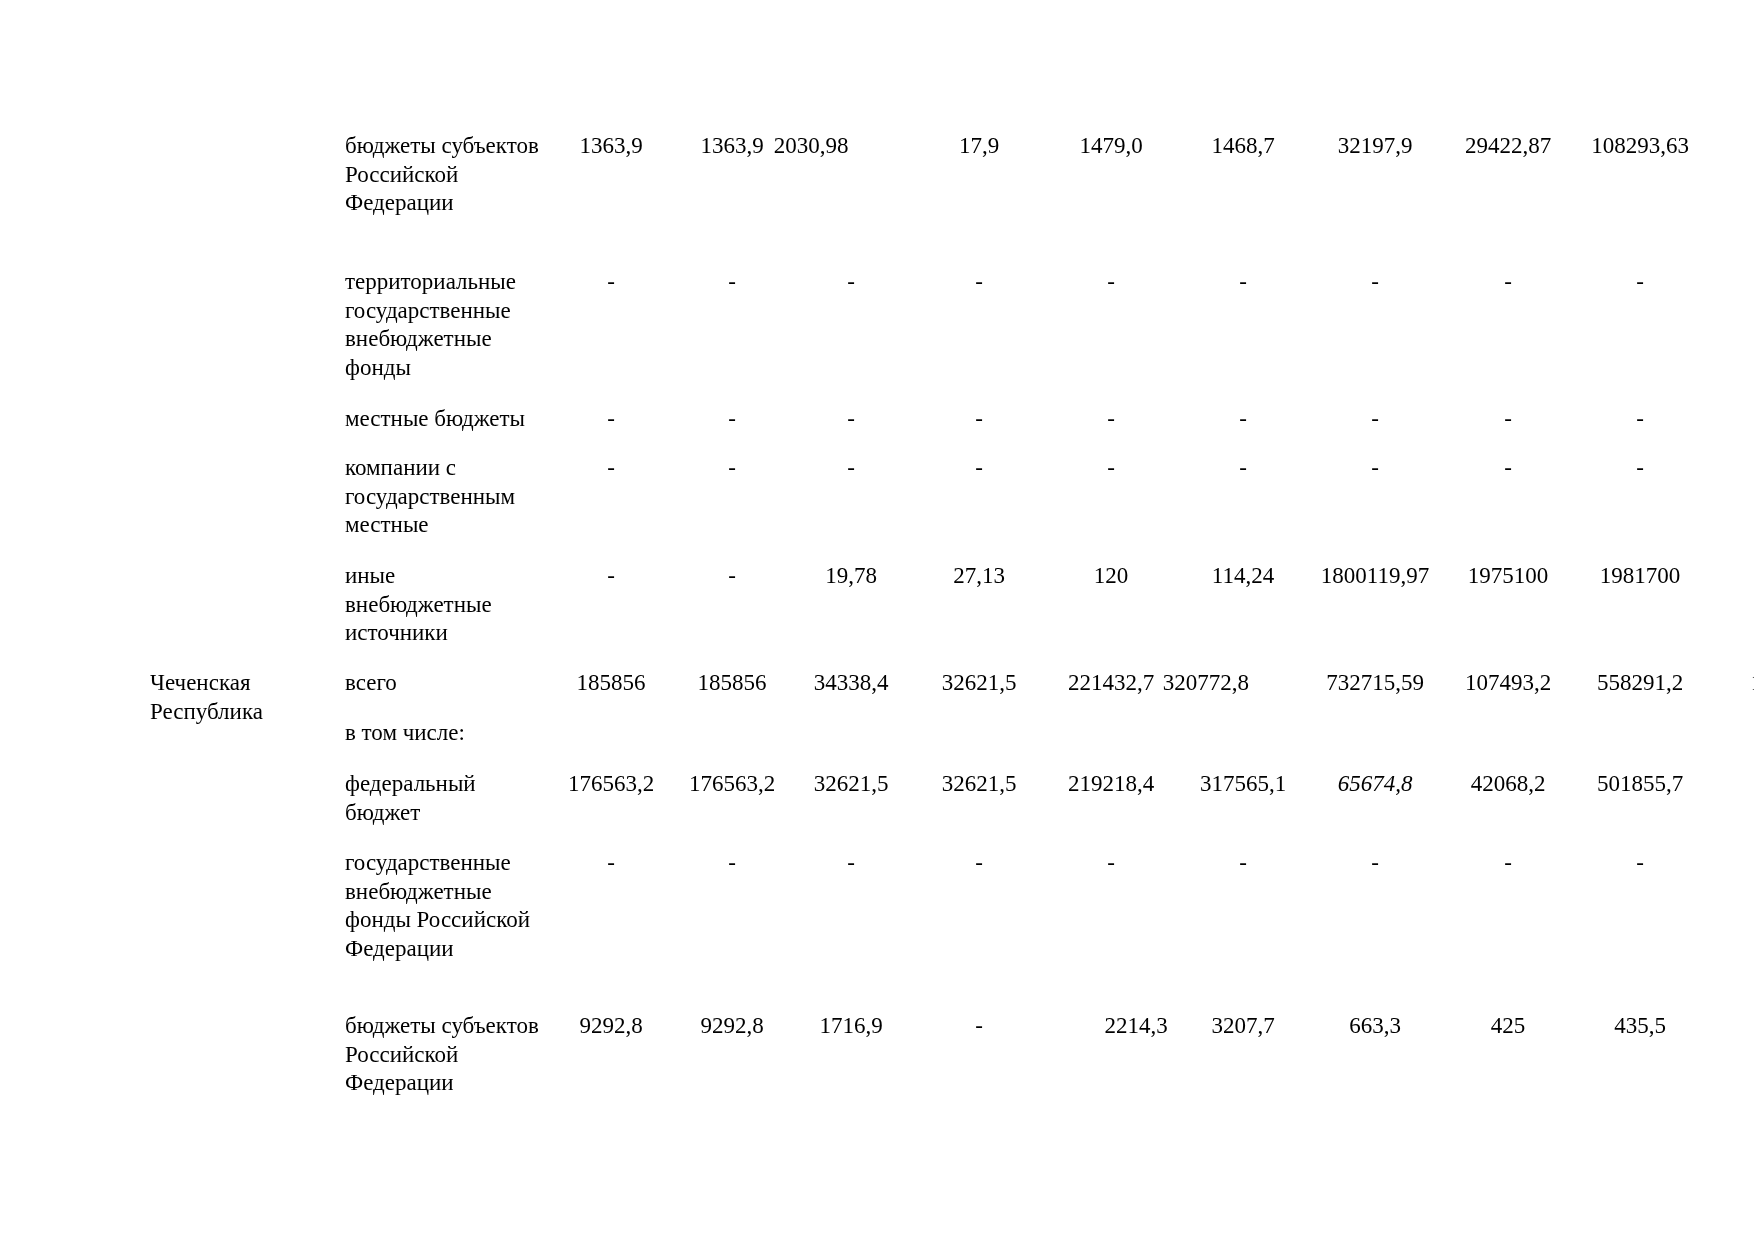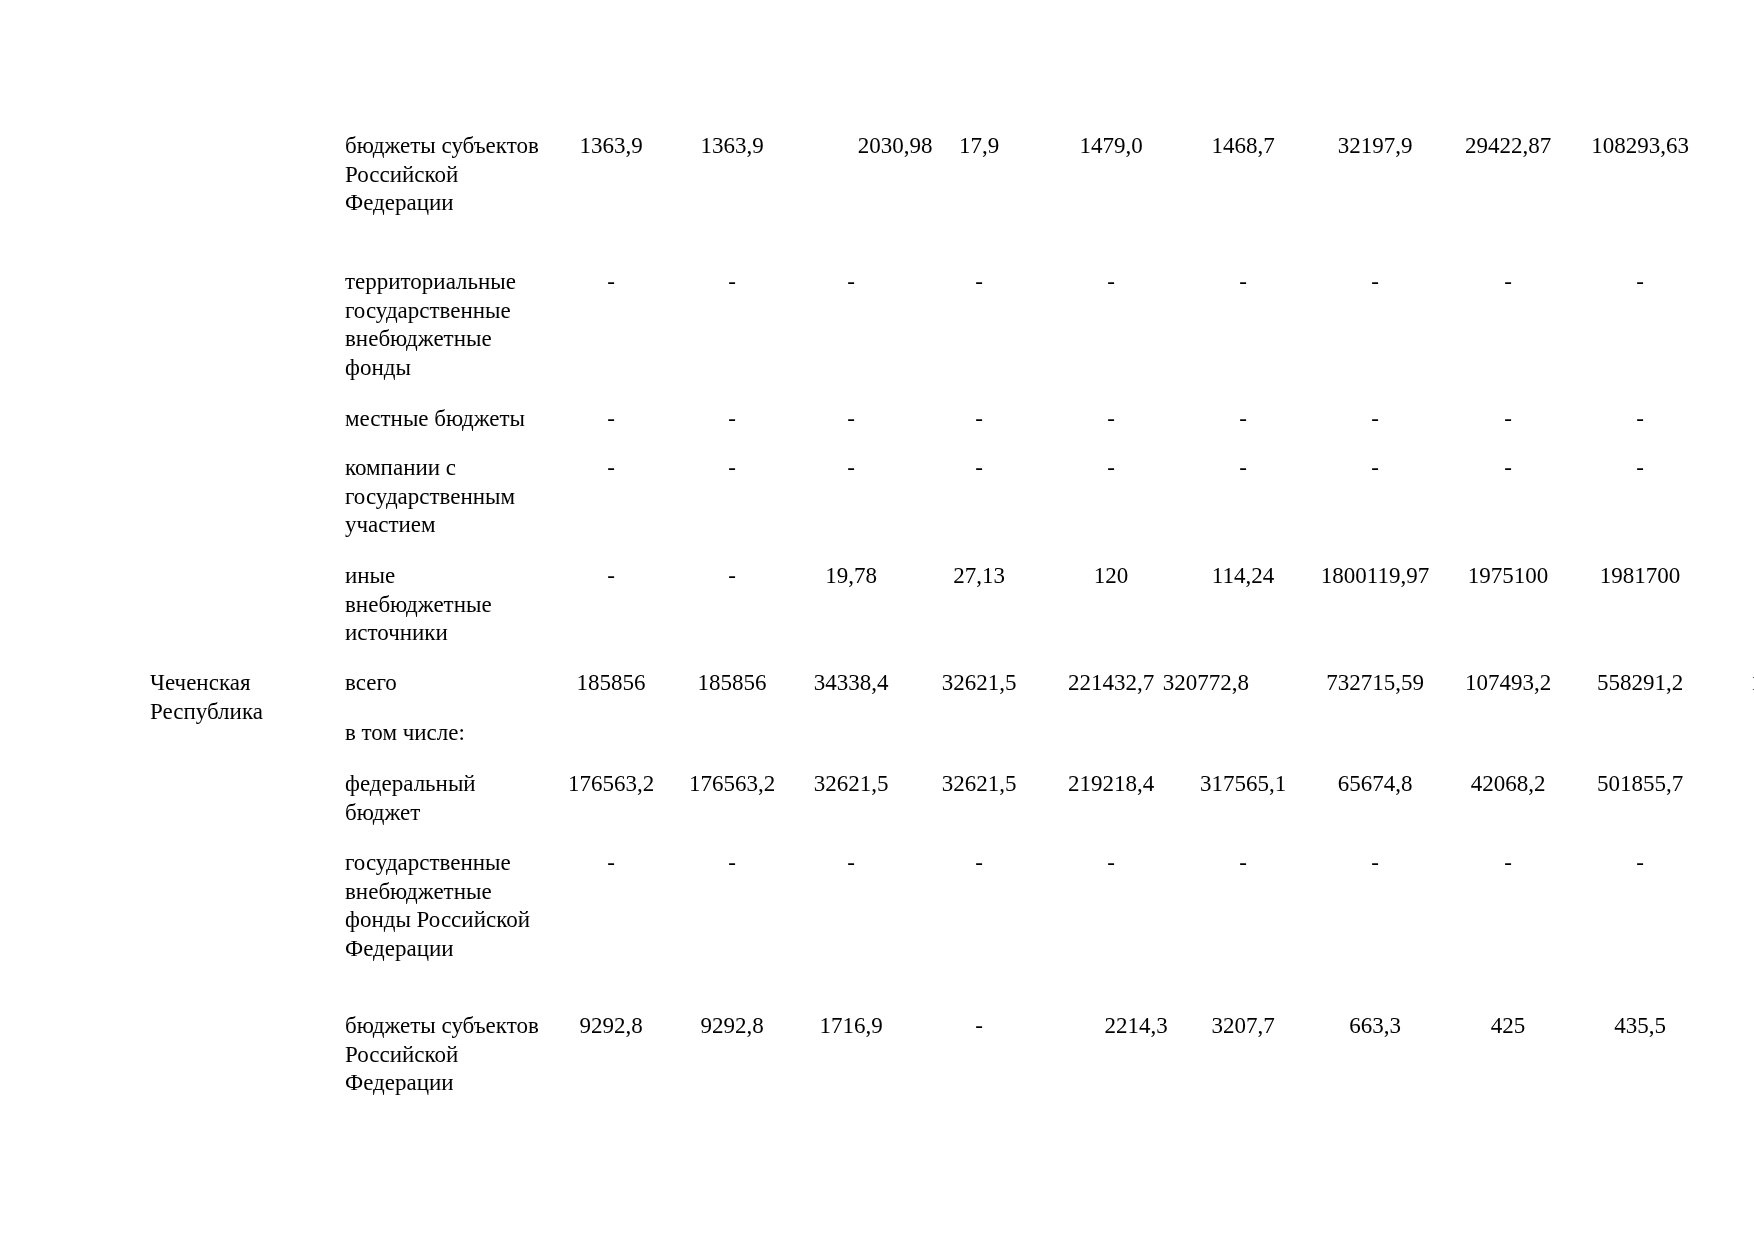--- a/index.html
+++ b/index.html
@@ -12,21 +12,21 @@
 </style>
 </head>
 <body>
 
 <div id="table">
     <div class="row" style="top: 132px;">
       <div class="region"></div>
       <div class="label">бюджеты субъектов Российской Федерации</div>
       <div class="cell" style="left: 611px;">1363,9</div>
       <div class="cell" style="left: 732px;">1363,9</div>
-      <div class="cell" style="left: 895px;">2030,98</div>
+      <div class="cell" style="left: 811px;">2030,98</div>
       <div class="cell" style="left: 979px;">17,9</div>
       <div class="cell" style="left: 1111px;">1479,0</div>
       <div class="cell" style="left: 1243px; text-align: center;">1468,7</div>
       <div class="cell" style="left: 1375px;">32197,9</div>
       <div class="cell" style="left: 1508px;">29422,87</div>
       <div class="cell" style="left: 1640px;">108293,63</div>
       <div class="cell" style="left: 1768px;">5</div>
     </div>
     <div class="row" style="top: 268px;">
       <div class="region"></div>
@@ -51,21 +51,21 @@
       <div class="cell" style="left: 979px;">-</div>
       <div class="cell" style="left: 1111px;">-</div>
       <div class="cell" style="left: 1243px;">-</div>
       <div class="cell" style="left: 1375px;">-</div>
       <div class="cell" style="left: 1508px;">-</div>
       <div class="cell" style="left: 1640px;">-</div>
       <div class="cell" style="left: 1768px;"></div>
     </div>
     <div class="row" style="top: 454px;">
       <div class="region"></div>
-      <div class="label">компании с государственным участием</div>
+      <div class="label">компании с государственным местные</div>
       <div class="cell" style="left: 611px;">-</div>
       <div class="cell" style="left: 732px;">-</div>
       <div class="cell" style="left: 851px;">-</div>
       <div class="cell" style="left: 979px;">-</div>
       <div class="cell" style="left: 1111px;">-</div>
       <div class="cell" style="left: 1243px;">-</div>
       <div class="cell" style="left: 1375px;">-</div>
       <div class="cell" style="left: 1508px;">-</div>
       <div class="cell" style="left: 1640px;">-</div>
       <div class="cell" style="left: 1768px;"></div>
@@ -114,21 +114,21 @@
     </div>
     <div class="row" style="top: 770px;">
       <div class="region"></div>
       <div class="label">федеральный бюджет</div>
       <div class="cell" style="left: 611px;">176563,2</div>
       <div class="cell" style="left: 732px;">176563,2</div>
       <div class="cell" style="left: 851px;">32621,5</div>
       <div class="cell" style="left: 979px;">32621,5</div>
       <div class="cell" style="left: 1111px;">219218,4</div>
       <div class="cell" style="left: 1243px;">317565,1</div>
-      <div class="cell" style="left: 1375px;">65674,8</div>
+      <div class="cell" style="left: 1375px; font-style: italic;">65674,8</div>
       <div class="cell" style="left: 1508px;">42068,2</div>
       <div class="cell" style="left: 1640px;">501855,7</div>
       <div class="cell" style="left: 1768px;">77</div>
     </div>
     <div class="row" style="top: 849px;">
       <div class="region"></div>
       <div class="label">государственные внебюджетные фонды Российской Федерации</div>
       <div class="cell" style="left: 611px;">-</div>
       <div class="cell" style="left: 732px;">-</div>
       <div class="cell" style="left: 851px;">-</div>

